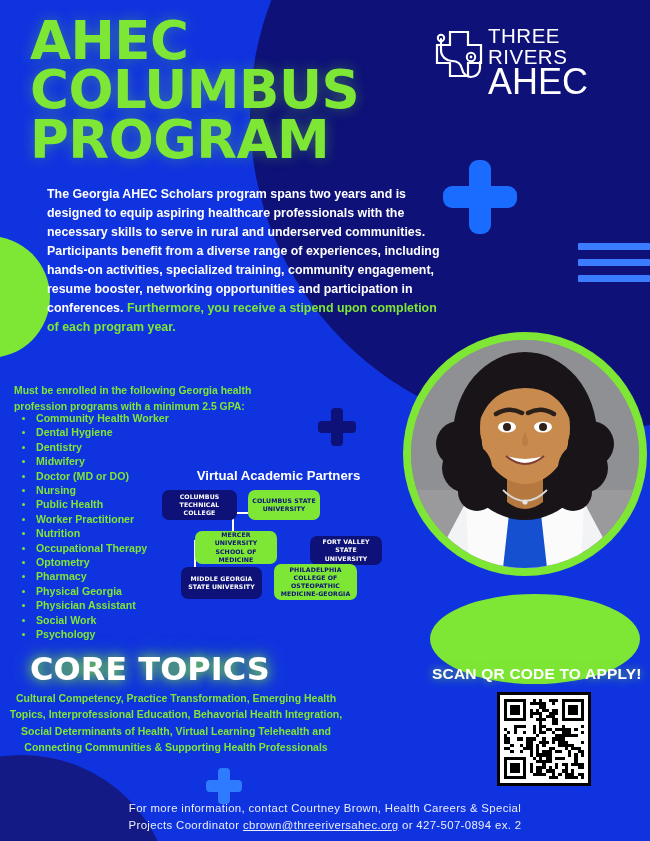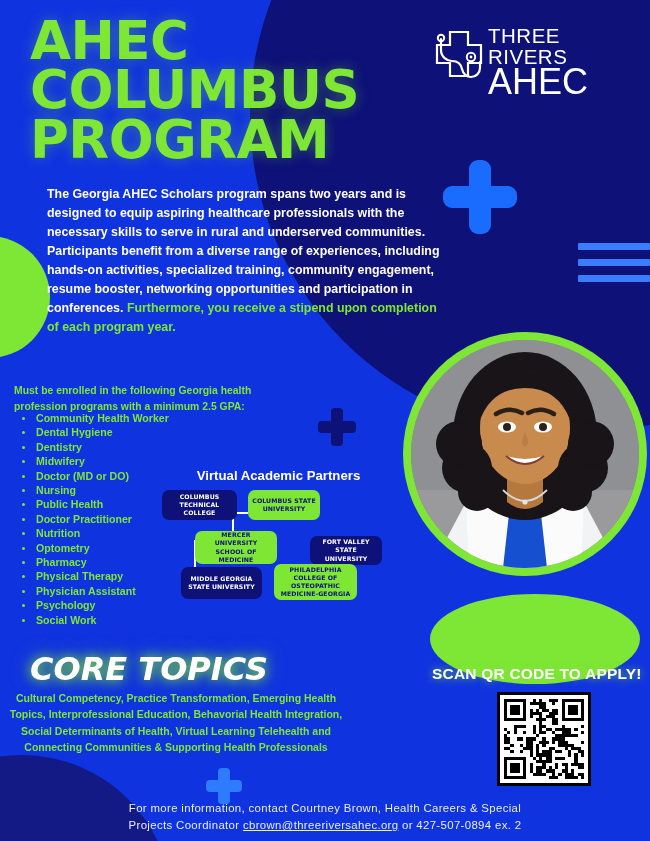--- a/index.html
+++ b/index.html
@@ -124,21 +124,20 @@
   .pnode.navy{background:#0d1178;color:#ffffff;}
   .pnode.green{background:#7ee635;color:#0d1178;}
   .pline{position:absolute;background:#ffffff;}
 
   
   .core-head{
     position:absolute;left:30px;top:650px;
     font-size:32px;font-weight:900;color:#ffffff;letter-spacing:0px;
     font-family:"DejaVu Sans",sans-serif;
     text-shadow:0 0 11px rgba(126,230,53,.9),0 0 20px rgba(126,230,53,.55);
-    font-style:italic;
   }
   .core-body{
     position:absolute;left:8px;top:690px;width:336px;text-align:center;
     font-size:10.5px;line-height:1.55;font-weight:bold;color:#7ee635;
   }
 
   
   .photo-ring{
     position:absolute;left:403px;top:332px;width:244px;height:244px;
     border-radius:50%;background:#7ee635;
@@ -226,28 +225,29 @@
 
   <div class="elig-sub">Must be enrolled in the following Georgia health profession programs with a minimum 2.5 GPA:</div>
   <ul class="elig-list" id="elig-list">
       <li>Community Health Worker</li>
       <li>Dental Hygiene</li>
       <li>Dentistry</li>
       <li>Midwifery</li>
       <li>Doctor (MD or DO)</li>
       <li>Nursing</li>
       <li>Public Health</li>
-      <li>Doctor Practitioner</li>
+      <li>Worker Practitioner</li>
       <li>Nutrition</li>
+      <li>Occupational Therapy</li>
       <li>Optometry</li>
       <li>Pharmacy</li>
-      <li>Physical Therapy</li>
+      <li>Physical Georgia</li>
       <li>Physician Assistant</li>
+      <li>Social Work</li>
       <li>Psychology</li>
-      <li>Social Work</li>
     </ul>
 
   <div class="partners">
     <div class="partners-title">Virtual Academic Partners</div>
 
     <div class="pline" style="left:66px;top:44px;width:20px;height:2px;"></div>
     <div class="pline" style="left:70px;top:44px;width:2px;height:28px;"></div>
     <div class="pline" style="left:155px;top:82px;width:24px;height:2px;"></div>
     <div class="pline" style="left:32px;top:72px;width:2px;height:32px;"></div>
     <div class="pline" style="left:118px;top:110px;width:18px;height:2px;"></div>

